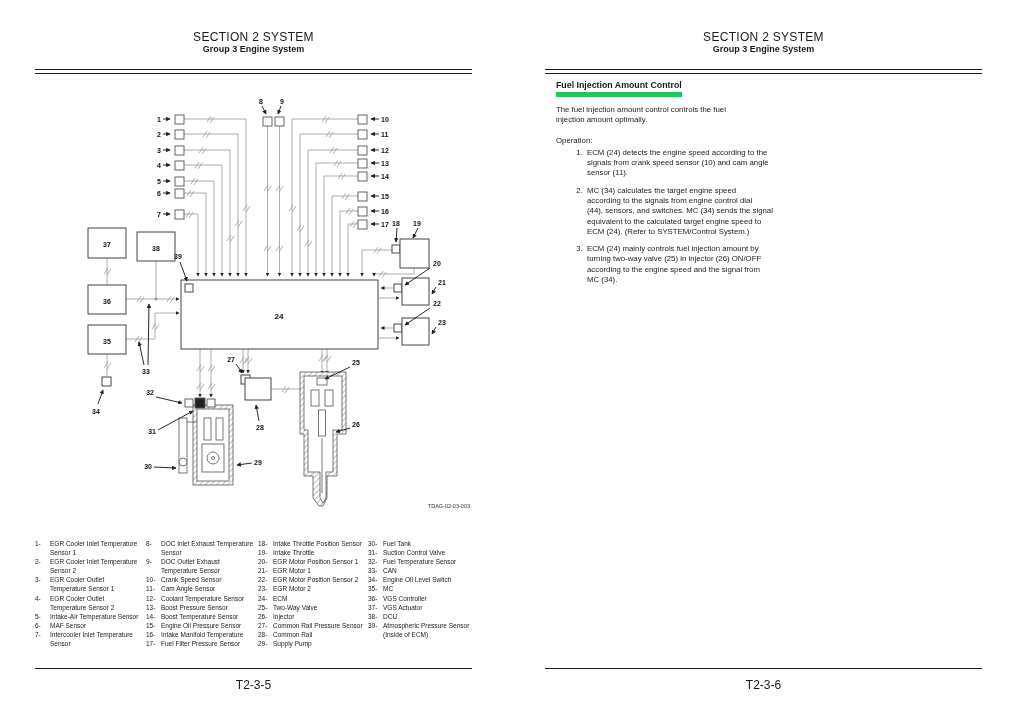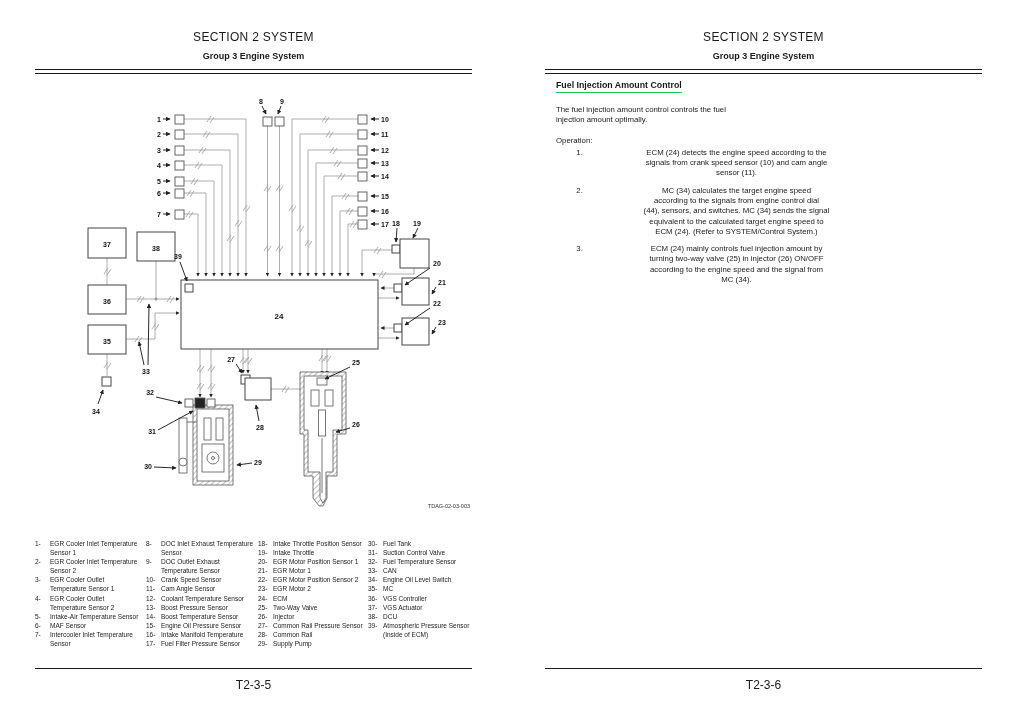--- a/index.html
+++ b/index.html
@@ -6,21 +6,21 @@
   body{
     width:1019px;height:724px;background:#ffffff;position:relative;overflow:hidden;
     font-family:"Liberation Sans",sans-serif;color:#1a1a1a;
   }
   .page{position:absolute;top:0;height:724px;}
   #page-left{left:0;width:510px;}
   #page-right{left:510px;width:509px;}
 
   .hdr{position:absolute;top:30px;left:35px;width:437px;text-align:center;}
   .hdr .t1{font-size:12px;font-weight:normal;letter-spacing:.3px;}
-  .hdr .t2{font-size:9px;font-weight:bold;margin-top:7px;}
+  .hdr .t2{font-size:9px;font-weight:bold;margin-top:0;}
   .rule2{position:absolute;top:69px;left:35px;width:437px;height:2.5px;
     border-top:1.7px solid #1a1a1a;border-bottom:1px solid #1a1a1a;}
 
   .foot-rule{position:absolute;top:668px;left:35px;width:437px;border-top:1px solid #1a1a1a;}
   .foot{position:absolute;top:678px;left:35px;width:437px;text-align:center;font-size:12px;}
 
   
   #diagram{position:absolute;left:30px;top:88px;}
   .dl{font:bold 7px "Liberation Sans",sans-serif;fill:#111;}
   .dlm{font:bold 8px "Liberation Sans",sans-serif;fill:#111;}
@@ -28,25 +28,25 @@
 
   
   #legend{position:absolute;left:35px;top:539px;width:440px;display:grid;
     grid-template-columns:111px 112px 110px 107px;font-size:6.5px;line-height:1.4;}
   .leg-item{display:flex;}
   .leg-n{width:15px;flex:none;}
   .leg-t{flex:1;padding-right:4px;}
 
   
   .sec-head{position:absolute;top:80px;left:46px;font-size:8.8px;font-weight:bold;
-    border-bottom:1px solid #22c55e;padding-bottom:2px;}
+    border-bottom:5px solid #22c55e;padding-bottom:2px;}
   .body-text{position:absolute;top:105px;left:46px;width:330px;font-size:7.8px;line-height:1.32;}
   .lbl{white-space:pre-line;}
   .op{margin-top:10px;}
-  ol.steps{margin:2px 0 0 0;padding-left:29px;text-align:center;}
+  ol.steps{margin:2px 0 0 0;padding-left:29px;}
   ol.steps li{white-space:pre-line;margin-bottom:7px;padding-left:2px;}
 </style>
 </head>
 <body>
 
 <div class="page" id="page-left">
   <div class="hdr">
     <div class="t1">SECTION 2 SYSTEM</div>
     <div class="t2">Group 3 Engine System</div>
   </div>

